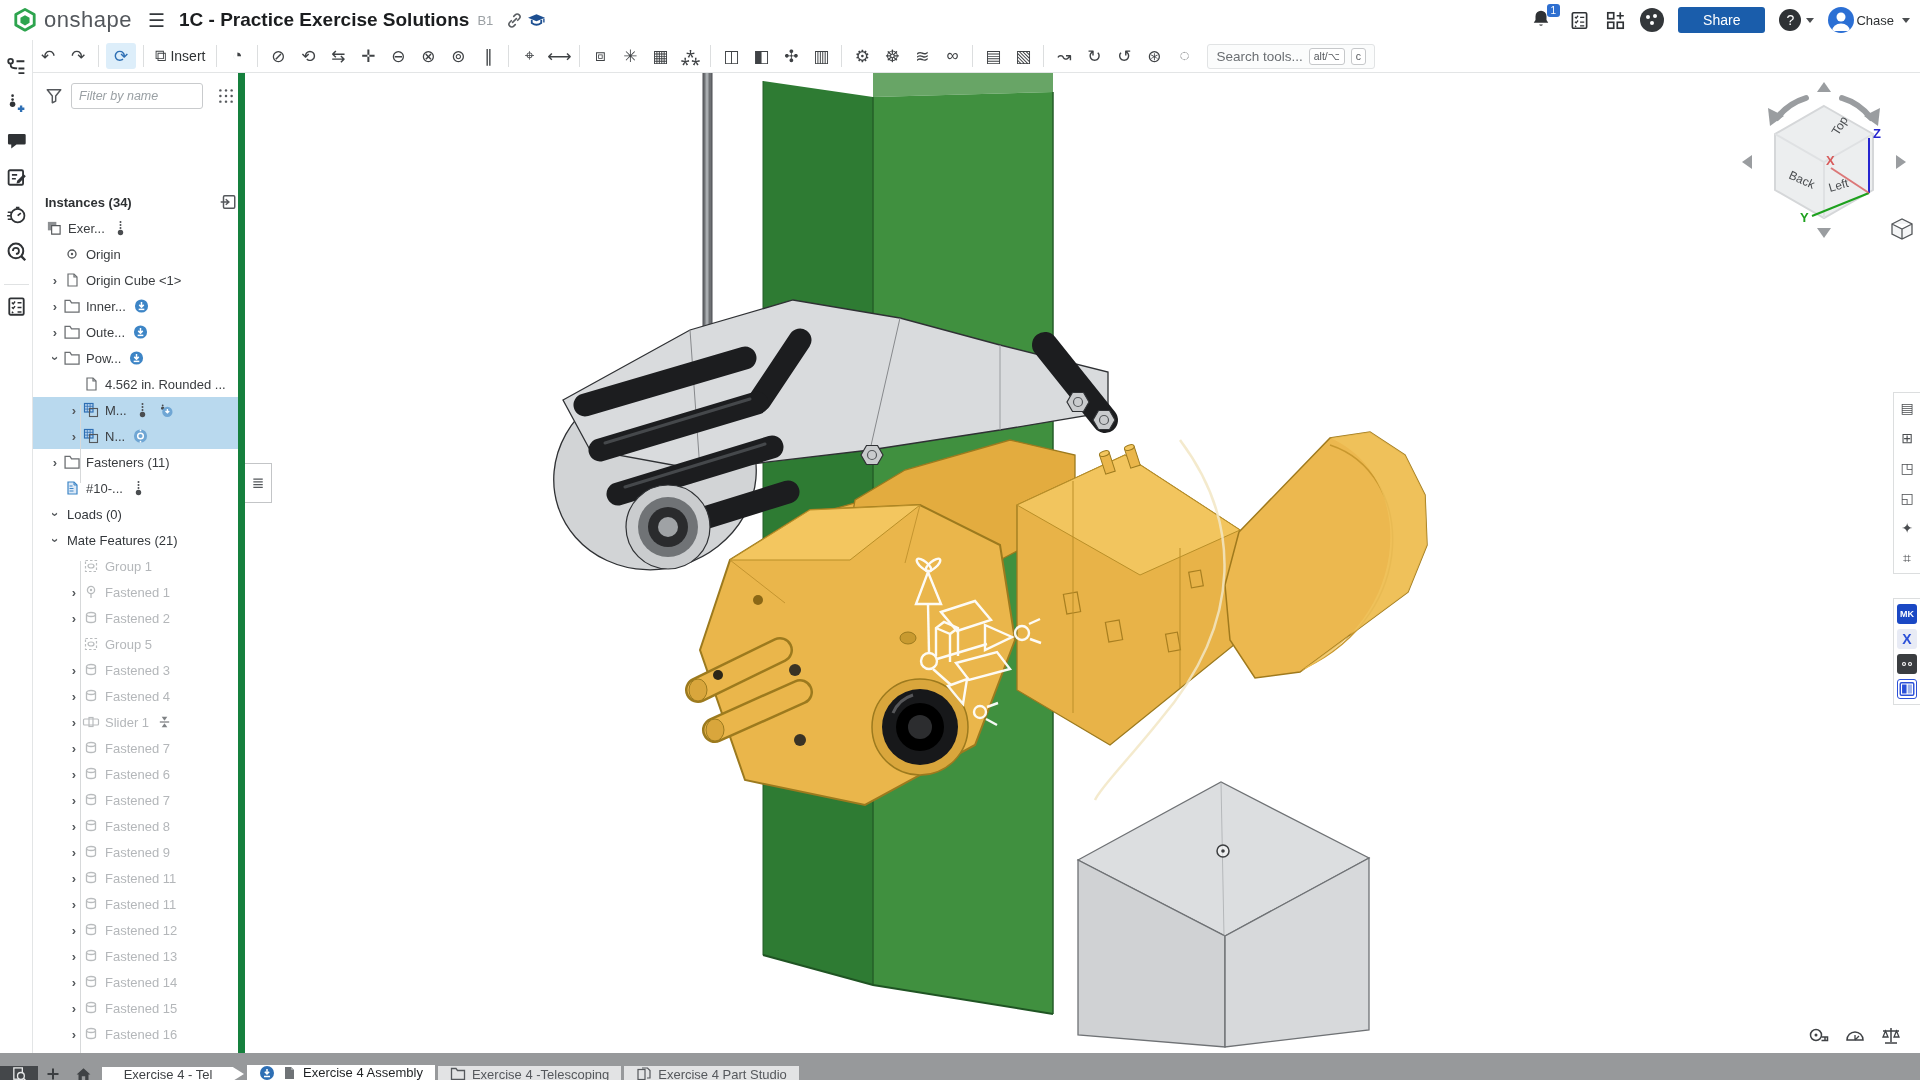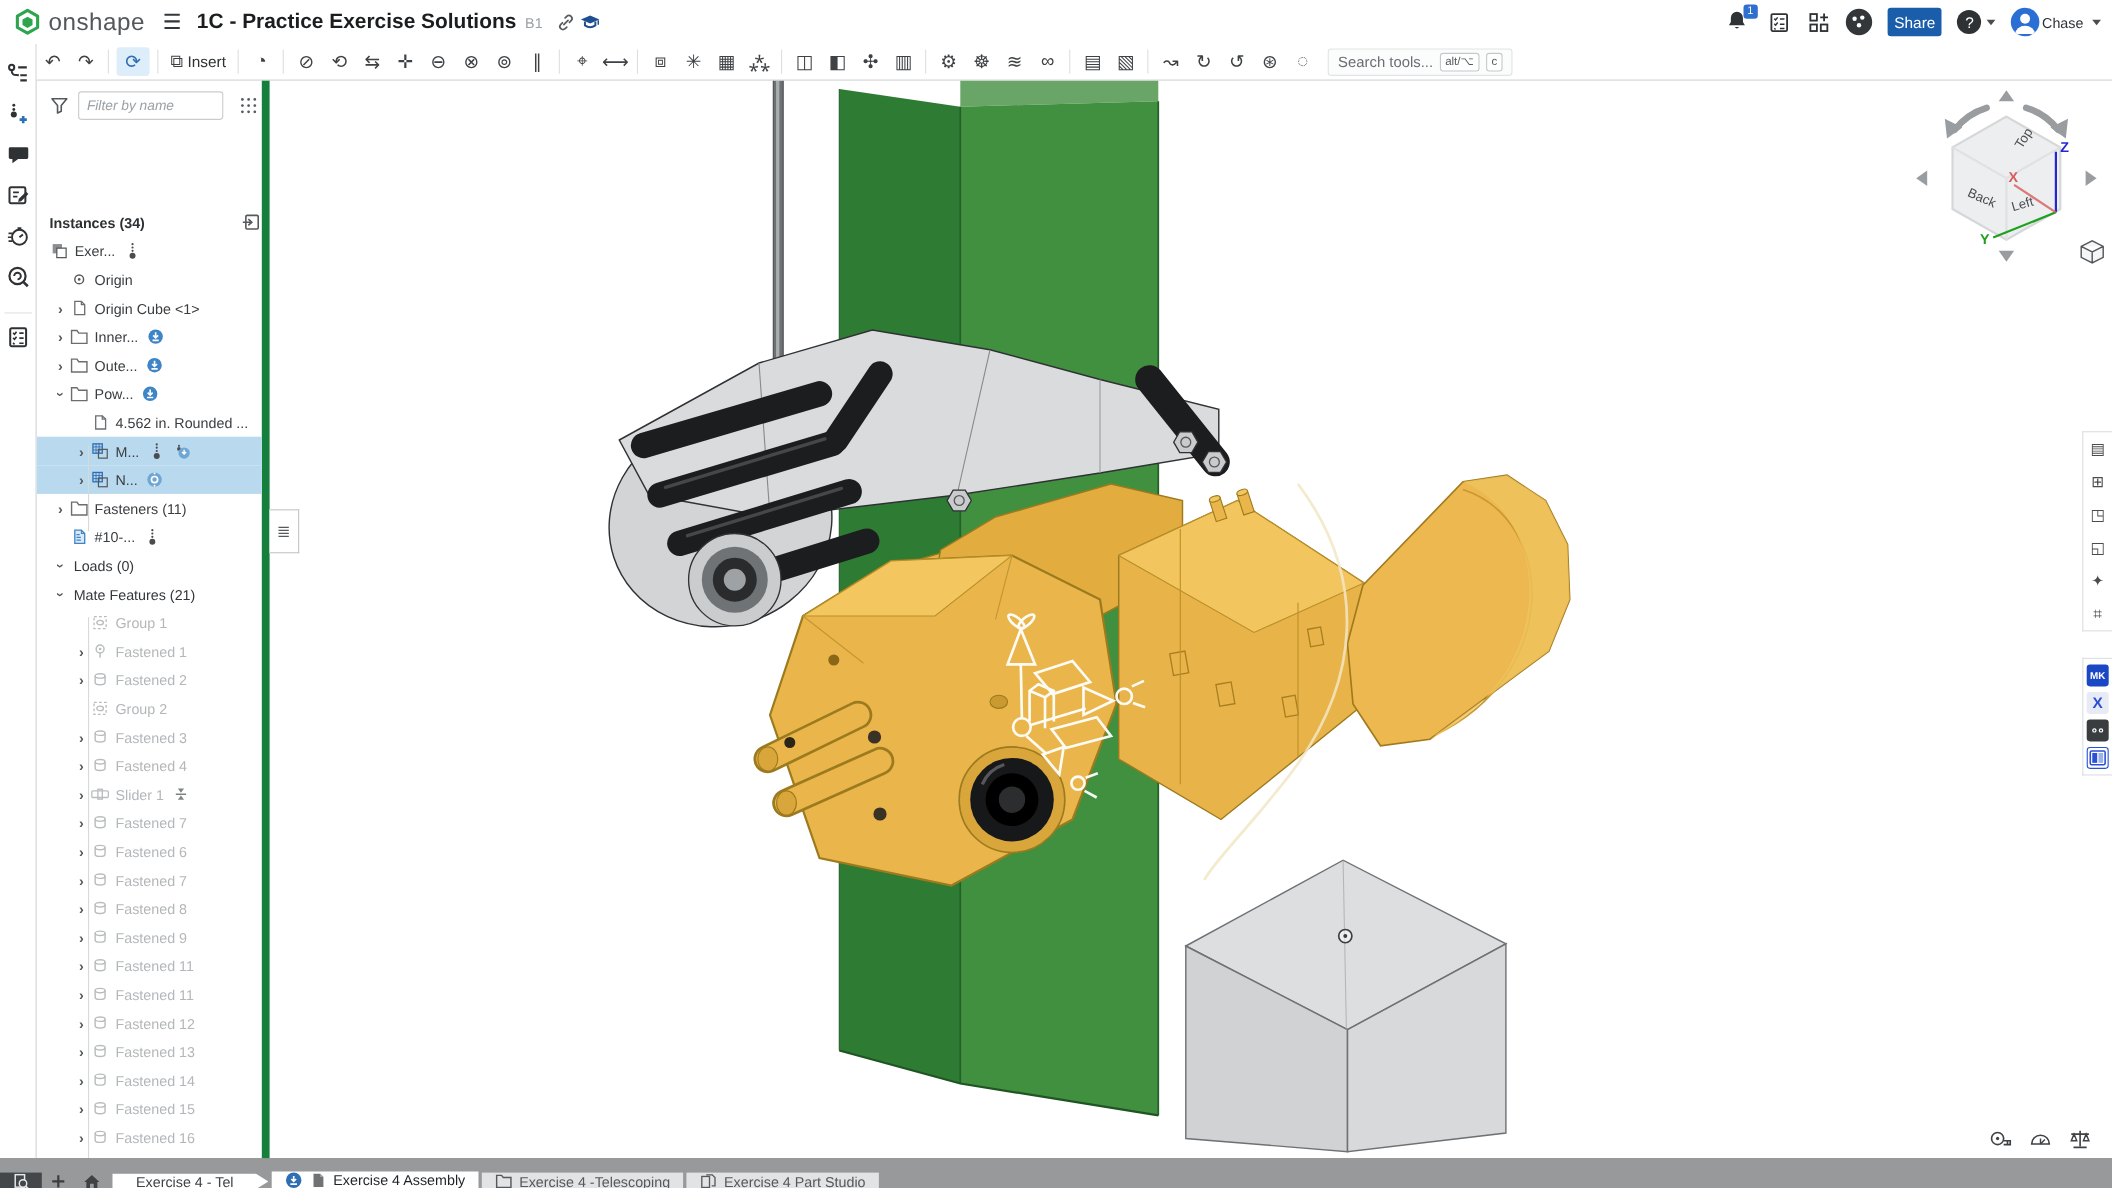--- a/index.html
+++ b/index.html
@@ -1,33 +1,33 @@
 <!DOCTYPE html>
 <html><head>
 <meta charset="utf-8">
 <style>
   * { margin:0; padding:0; box-sizing:border-box; }
   html,body { width:1920px; height:1080px; overflow:hidden; background:#fff;
     font-family:"Liberation Sans", sans-serif; }
   .abs { position:absolute; }
-  #stage { position:relative; width:1920px; height:1080px; background:#737373; }
+  #stage { position:relative; width:1920px; height:1080px; background:#ef4444; }
 
   
   #topbar { left:0; top:0; width:1920px; height:40px; background:#fff; display:flex; align-items:center; z-index:30; }
   .logo-swirl { width:26px; height:26px; margin-left:12px; }
   .brand { font-size:22px; color:#53575c; margin-left:6px; letter-spacing:.5px; }
   .hamburger { margin-left:16px; font-size:19px; color:#33373b; cursor:pointer; }
   .doc-title { margin-left:14px; font-size:19px; font-weight:bold; color:#1b1d1f; }
   .doc-version { margin-left:8px; font-size:13px; color:#9ba0a4; }
   .tb-ic { width:22px; height:22px; display:inline-flex; align-items:center; justify-content:center; }
   .top-right { position:absolute; right:10px; top:0; height:40px; display:flex; align-items:center; gap:14px; }
   .bell-wrap { position:relative; width:24px; height:24px; }
   .bell-badge { position:absolute; top:-4px; right:-6px; background:#2e6fd0; color:#fff; font-size:10px;
     padding:0 4px; border-radius:3px; line-height:13px; }
-  .share-btn { background:#1a5dab; color:#fff; font-size:14px; padding:5px 6px; border-radius:3px; cursor:pointer; }
+  .share-btn { background:#1a5dab; color:#fff; font-size:14px; padding:5px 25px; border-radius:3px; cursor:pointer; }
   .help-circle { width:22px; height:22px; border-radius:50%; background:#2f3235; color:#fff; font-size:14px;
     display:flex; align-items:center; justify-content:center; }
   .caret { width:0; height:0; border-left:4px solid transparent; border-right:4px solid transparent;
     border-top:5px solid #4a4d50; display:inline-block; }
   .avatar { width:26px; height:26px; border-radius:50%; background:#2b6fd4; overflow:hidden; }
   .user-name { font-size:13px; color:#2e3133; margin-left:-6px; }
   .sphere-ic { width:24px; height:24px; border-radius:50%; background:#33373a; position:relative; }
   .sphere-ic i { position:absolute; width:4px; height:4px; background:#fff; border-radius:50%; }
 
   
@@ -522,21 +522,21 @@
           <span class="tlabel">Fastened 2</span>
         </div>
         <div class="trow gray" style="padding-left: 33px;">
           <span class="chev"></span>
           <span class="ticon">
             <svg viewBox="0 0 16 16" width="100%" height="100%">
               <rect x="2.5" y="2.5" width="11" height="11" fill="none" stroke="#b9bcbe" stroke-width="1.2" stroke-dasharray="2.5 2"></rect>
               <ellipse cx="8" cy="8" rx="3" ry="2" fill="none" stroke="#b9bcbe" stroke-width="1.2"></ellipse>
             </svg>
           </span>
-          <span class="tlabel">Group 2</span>
+          <span class="tlabel">Group 5</span>
         </div>
         <div class="trow gray" style="padding-left: 33px;">
           <span class="chev">›</span>
           <span class="ticon">
             <svg viewBox="0 0 16 16" width="100%" height="100%">
               <ellipse cx="8" cy="4.5" rx="4.5" ry="2" fill="none" stroke="#b9bcbe" stroke-width="1.3"></ellipse>
               <path d="M3.5 4.5 v6 a4.5 2 0 0 0 9 0 v-6" fill="none" stroke="#b9bcbe" stroke-width="1.3"></path>
             </svg>
           </span>
           <span class="tlabel">Fastened 3</span>

